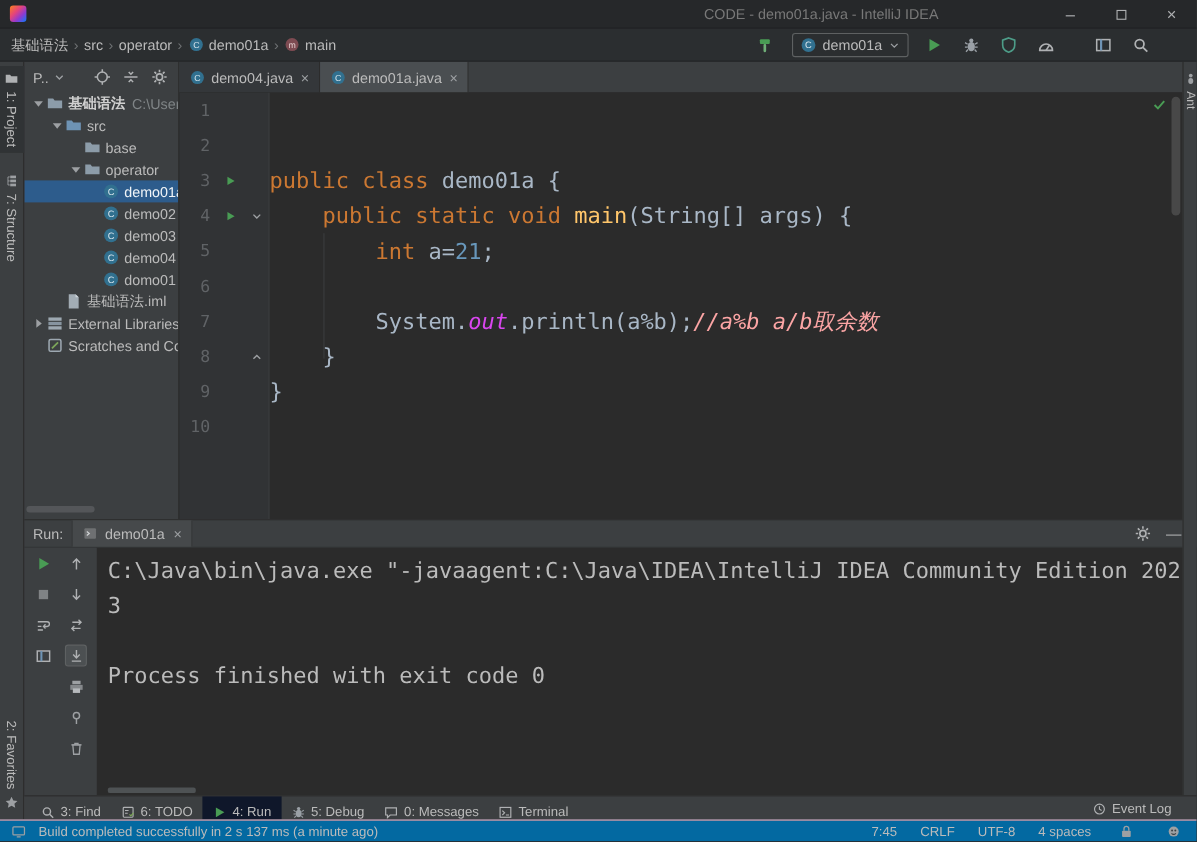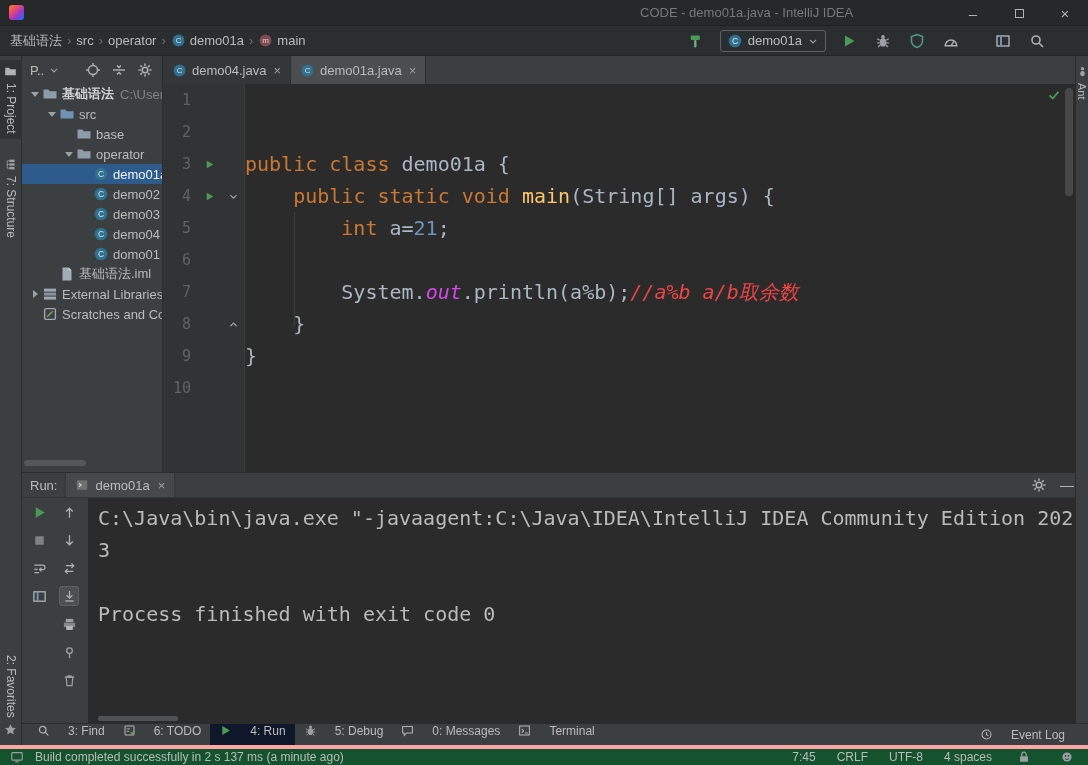--- a/index.html
+++ b/index.html
@@ -75,21 +75,21 @@
   .gmark{width:24px;display:flex;align-items:center;justify-content:center;flex:none;}
   .gmark .ic{width:11px;height:11px;}
   .fmark{width:24px;display:flex;align-items:center;justify-content:center;flex:none;}
   .fmark .ic{width:11px;height:11px;}
   .ctext{white-space:pre;font:20px/32px "DejaVu Sans Mono",monospace;color:#A9B7C6;}
   .tk-pl{color:#A9B7C6;}
   .tk-kw{color:#CC7832;}
   .tk-num{color:#6897BB;}
   .tk-mt{color:#FFC66B;}
   .tk-fd{color:#d946ef;font-style:italic;}
-  .tk-cm{color:#ef4444;font-style:italic;}
+  .tk-cm{color:#fca5a5;font-style:italic;}
   .indent-guide{position:absolute;left:131px;top:128px;height:114px;width:1px;background:#3A3C3E;z-index:0;}
   .ed-vscroll{position:absolute;right:2px;top:4px;width:8px;height:108px;background:rgba(255,255,255,0.14);border-radius:4px;z-index:2;}
   .ed-check{position:absolute;right:14px;top:4px;width:14px;height:14px;z-index:2;}
 
   
   .runpanel{position:absolute;left:22px;top:472px;right:0;height:251px;background:#3C3F41;border-top:1px solid #2C2C2C;z-index:2;}
   .runheader{height:25px;display:flex;align-items:stretch;border-bottom:1px solid #333537;}
   .runlabel{display:flex;align-items:center;padding:0 8px;color:#BBBBBB;}
   .runtab{display:flex;align-items:center;gap:6px;padding:0 9px;background:#46494B;border-left:1px solid #323436;border-right:1px solid #323436;color:#BBBBBB;}
   .runtab .ic{width:14px;height:14px;}
@@ -103,27 +103,27 @@
   .rt-col .tbtn{width:20px;height:20px;}
   .rt-col .ic{width:15px;height:15px;}
   .tbtn.active{background:#4C5052;border:1px solid #5E6162;}
   .console{position:absolute;left:66px;top:0;right:0;bottom:0;background:#2B2B2B;padding:4px 0 0 10px;overflow:hidden;}
   .conline{white-space:pre;font:20px/32px "DejaVu Sans Mono",monospace;color:#BBBBBB;}
   .con-hscroll{position:absolute;left:10px;bottom:2px;width:80px;height:5px;background:#4E5254;border-radius:2px;}
 
   
   .bottombar{position:absolute;left:22px;top:723px;right:0;height:22px;background:#3C3F41;border-top:1px solid #2C2C2C;display:flex;align-items:center;font-size:12px;z-index:4;}
   .bb-left{display:flex;align-items:center;height:100%;padding-left:6px;}
-  .bb-item{display:flex;align-items:flex-start;gap:18px;padding:0 9px;height:100%;color:#BBBBBB;}
+  .bb-item{display:flex;align-items:flex-end;gap:5px;padding:0 9px;height:100%;color:#BBBBBB;}
   .bb-item .ic{width:13px;height:13px;}
   .bb-item.active{background:#0f172a;}
   .bb-right{margin-left:auto;display:flex;align-items:center;padding-right:14px;}
 
   
-  .statusbar{position:absolute;left:0;top:745px;right:0;height:20px;background:#14532d;border-top:4px solid #fca5a5;display:flex;align-items:center;font-size:12px;color:#BBBBBB;z-index:5;padding:0 10px 0 6px;}
+  .statusbar{position:absolute;left:0;top:745px;right:0;height:20px;background:#0369a1;border-top:1px solid #fca5a5;display:flex;align-items:center;font-size:12px;color:#BBBBBB;z-index:5;padding:0 10px 0 6px;}
   .statusbar .ic{width:14px;height:14px;}
   .sb-msg{margin-left:7px;white-space:nowrap;}
   .sb-right{margin-left:auto;display:flex;align-items:center;gap:21px;}
   .sb-right .txt{white-space:nowrap;}
 </style>
 </head>
 <body>
 
 <div class="app">
 

